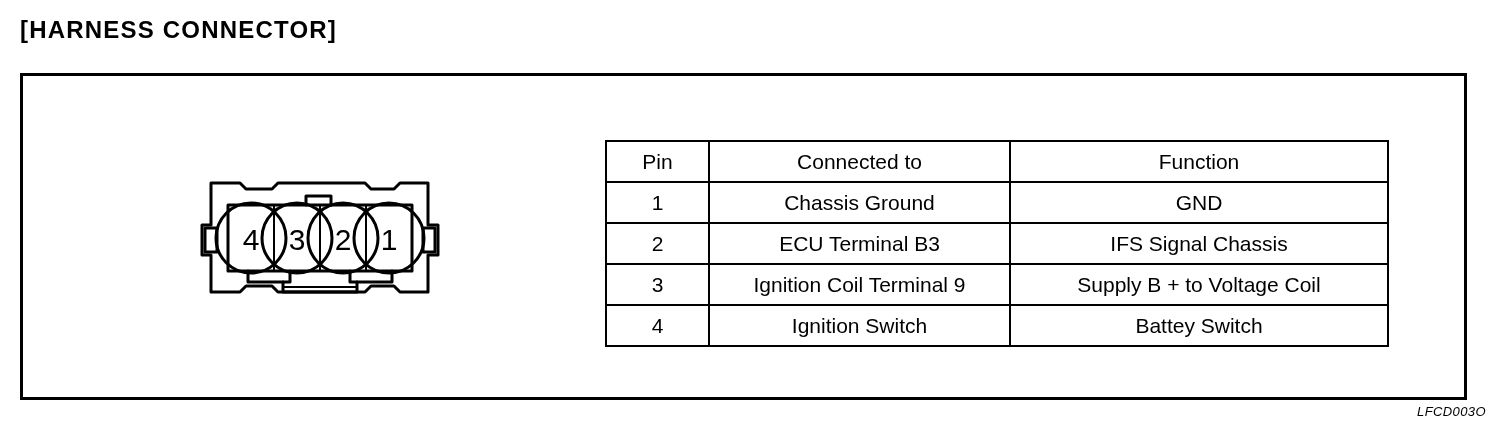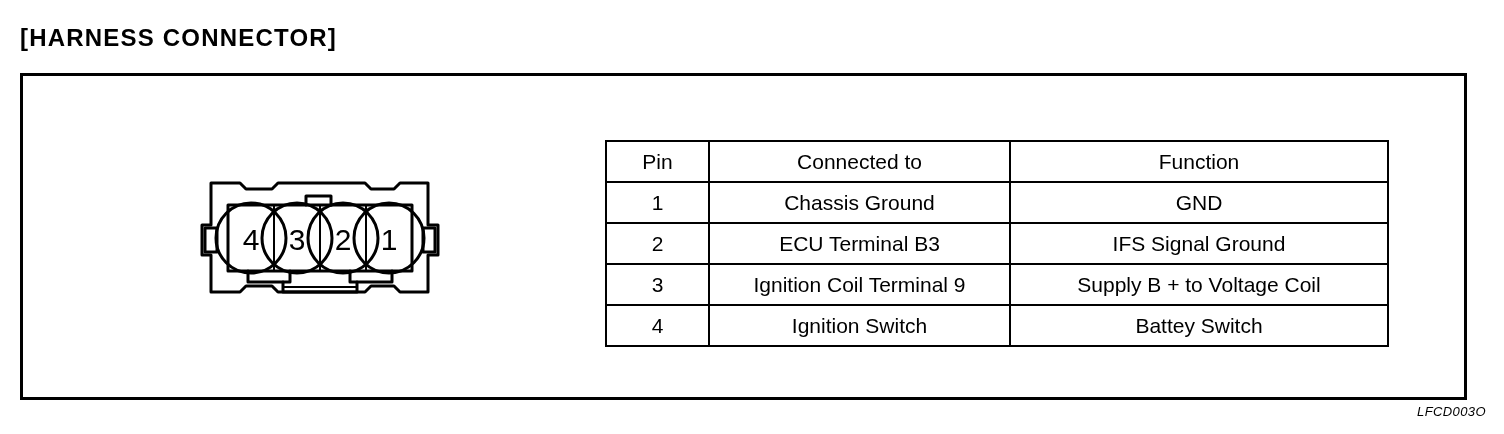--- a/index.html
+++ b/index.html
@@ -13,21 +13,21 @@
     position: relative;
     font-family: "Liberation Sans", sans-serif;
     color: #000000;
     overflow: hidden;
   }
 
   
   #section-title {
     position: absolute;
     left: 20px;
-    top: 24px;
+    top: 16px;
     font-size: 24px;
     font-weight: bold;
     letter-spacing: 1.2px;
     white-space: nowrap;
   }
 
   
   #figure-frame {
     position: absolute;
     left: 20px;
@@ -178,21 +178,21 @@
   </thead>
   <tbody>
     <tr>
       <td>1</td>
       <td>Chassis Ground</td>
       <td>GND</td>
     </tr>
     <tr>
       <td>2</td>
       <td>ECU Terminal B3</td>
-      <td>IFS Signal Ground</td>
+      <td>IFS Signal Chassis</td>
     </tr>
     <tr>
       <td>3</td>
       <td>Ignition Coil Terminal 9</td>
       <td>Supply B + to Voltage Coil</td>
     </tr>
     <tr>
       <td>4</td>
       <td>Ignition Switch</td>
       <td>Battey Switch</td>

